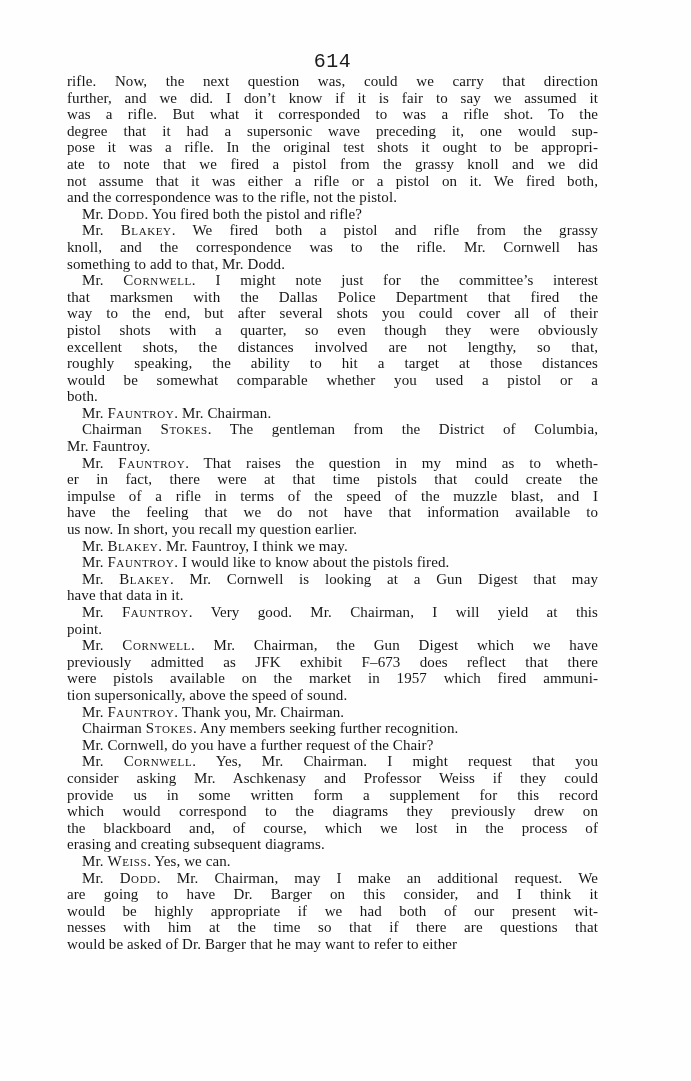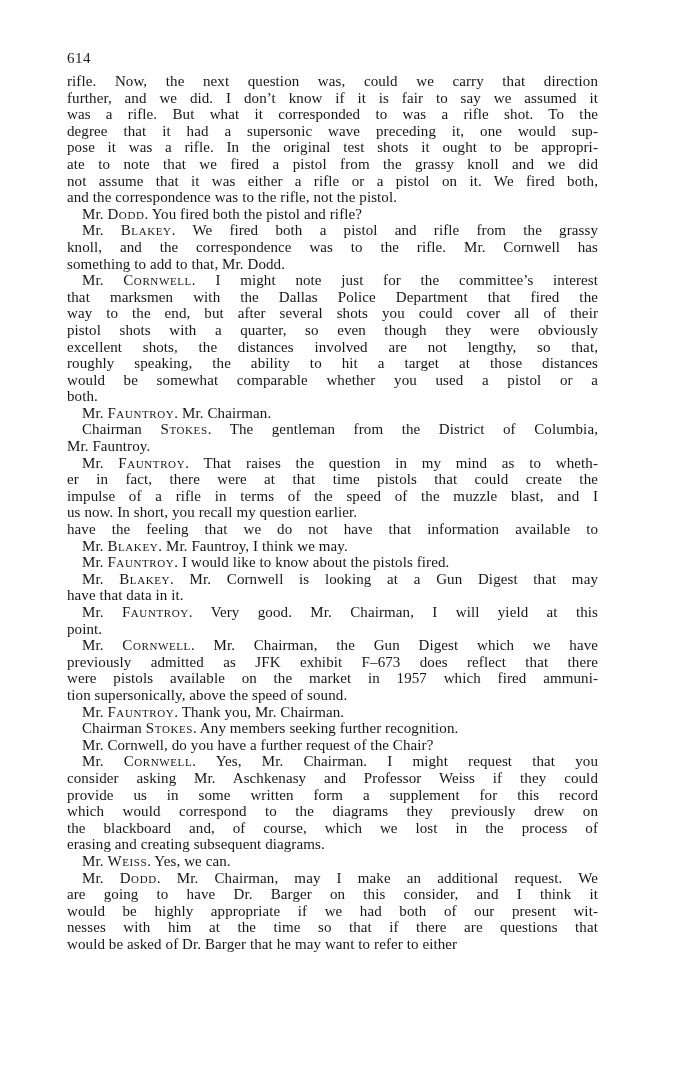--- a/index.html
+++ b/index.html
@@ -19,24 +19,25 @@
     position: absolute;
     left: 0; top: 0;
     width: 691px; height: 1081px;
     background: #fefefe;
   }
   .page-number {
     position: absolute;
     top: 50px;
     left: 67px;
     width: 531px;
-    text-align: left;
-    font-size: 15px;
+    text-align: center;
+    font-size: 20px;
     letter-spacing: 0.5px;
     color: #1a1a1a;
+    font-family: Liberation Mono, monospace;
   }
   .text-block {
     position: absolute;
     left: 67px;
     top: 73px;
     width: 531px;
     font-size: 15px;
     line-height: 16.6px;
     letter-spacing: 0.1px;
   }
@@ -84,22 +85,22 @@
       <div class="line">excellent shots, the distances involved are not lengthy, so that,</div>
       <div class="line">roughly speaking, the ability to hit a target at those distances</div>
       <div class="line">would be somewhat comparable whether you used a pistol or a</div>
       <div class="line last">both.</div>
       <div class="line last indent">Mr. <span class="sc">Fauntroy</span>. Mr. Chairman.</div>
       <div class="line indent">Chairman <span class="sc">Stokes</span>. The gentleman from the District of Columbia,</div>
       <div class="line last">Mr. Fauntroy.</div>
       <div class="line indent">Mr. <span class="sc">Fauntroy</span>. That raises the question in my mind as to wheth-</div>
       <div class="line">er in fact, there were at that time pistols that could create the</div>
       <div class="line">impulse of a rifle in terms of the speed of the muzzle blast, and I</div>
+      <div class="line">have the feeling that we do not have that information available to</div>
       <div class="line last">us now. In short, you recall my question earlier.</div>
-      <div class="line">have the feeling that we do not have that information available to</div>
       <div class="line last indent">Mr. <span class="sc">Blakey</span>. Mr. Fauntroy, I think we may.</div>
       <div class="line last indent">Mr. <span class="sc">Fauntroy</span>. I would like to know about the pistols fired.</div>
       <div class="line indent">Mr. <span class="sc">Blakey</span>. Mr. Cornwell is looking at a Gun Digest that may</div>
       <div class="line last">have that data in it.</div>
       <div class="line indent">Mr. <span class="sc">Fauntroy</span>. Very good. Mr. Chairman, I will yield at this</div>
       <div class="line last">point.</div>
       <div class="line indent">Mr. <span class="sc">Cornwell</span>. Mr. Chairman, the Gun Digest which we have</div>
       <div class="line">previously admitted as JFK exhibit F–673 does reflect that there</div>
       <div class="line">were pistols available on the market in 1957 which fired ammuni-</div>
       <div class="line last">tion supersonically, above the speed of sound.</div>

